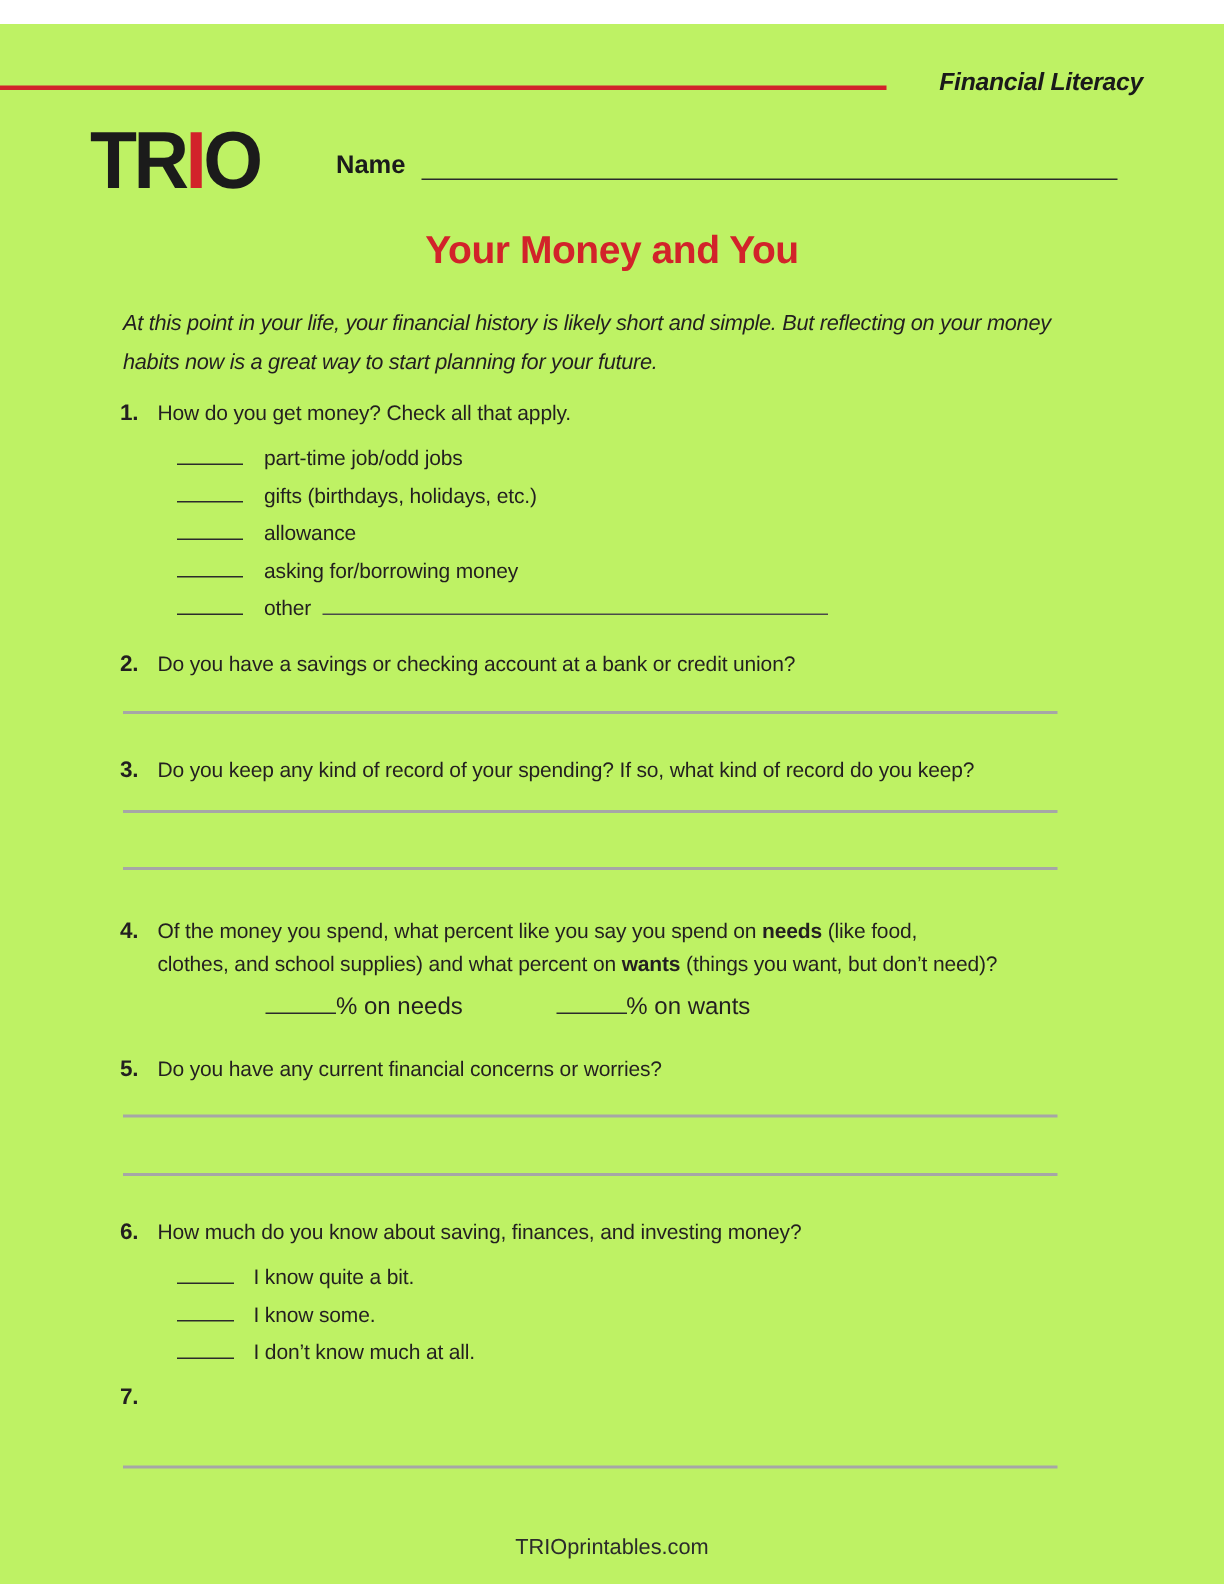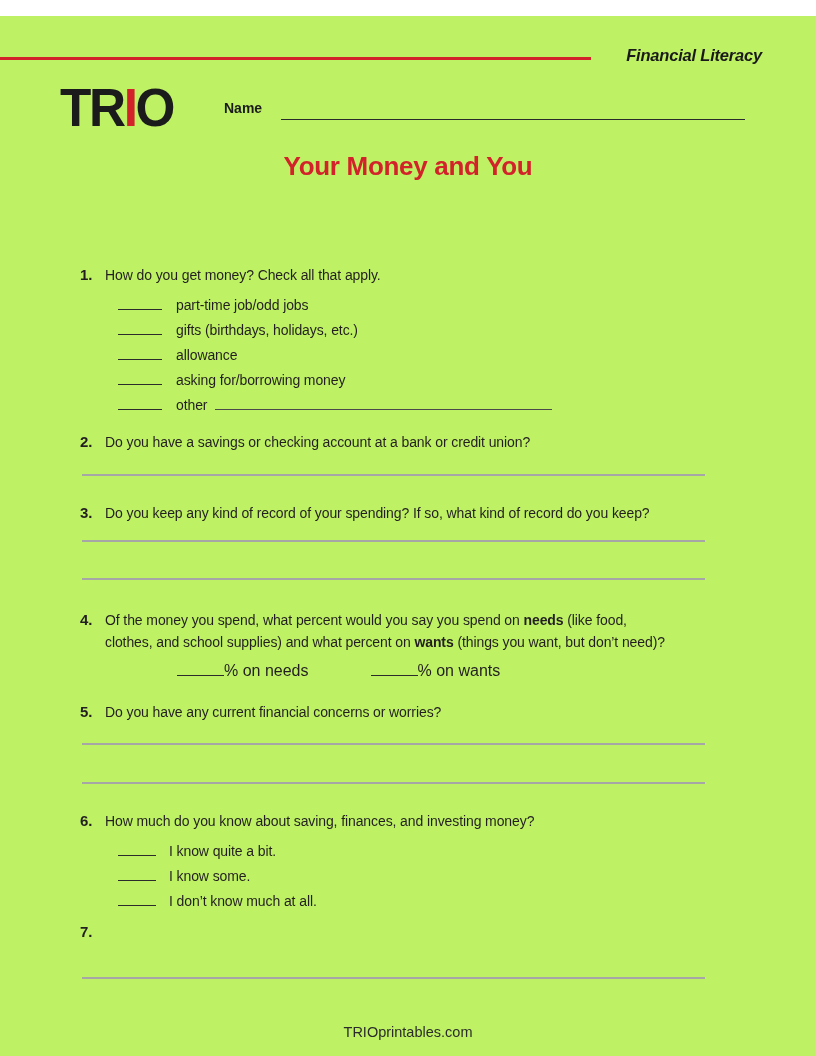--- a/index.html
+++ b/index.html
@@ -39,21 +39,21 @@
     letter-spacing: -2.5px;
     line-height: 1;
     color: #1b1b1b;
     transform: scaleX(0.95);
     transform-origin: left top;
     white-space: nowrap;
   }
   .logo .red { color: #d2232a; }
   .name-label {
     top: 84px; left: 224px;
-    font-size: 14px;
+    font-size: 17px;
     font-weight: bold;
     color: #1b1b1b;
   }
   .name-line {
     top: 103px; left: 281px;
     width: 464px;
     border-top: 1.6px solid #2a2a2a;
   }
 
   
@@ -150,20 +150,24 @@
 
   <div class="abs header-rule"></div>
   <div class="abs category">Financial Literacy</div>
 
   <div class="abs logo"><span>TR</span><span class="red">I</span><span>O</span></div>
   <div class="abs name-label">Name</div>
   <div class="abs name-line"></div>
 
   <h1 class="abs title">Your Money and You</h1>
 
+  <div class="abs intro">
+    <div>At this point in your life, your financial history is likely short and simple. But reflecting on your money</div>
+    <div>habits now is a great way to start planning for your future.</div>
+  </div>
 
   <div class="abs q q1">
     <div class="qrow">
       <span class="qnum">1.</span>
       <span class="qtext">How do you get money? Check all that apply.</span>
     </div>
     <div class="opts">
       <div class="opt"><span class="blank b44"></span><span>part-time job/odd jobs</span></div>
       <div class="opt"><span class="blank b44"></span><span>gifts (birthdays, holidays, etc.)</span></div>
       <div class="opt"><span class="blank b44"></span><span>allowance</span></div>
@@ -186,21 +190,21 @@
       <span class="qtext">Do you keep any kind of record of your spending? If so, what kind of record do you keep?</span>
     </div>
   </div>
   <div class="abs ans ans2"></div>
   <div class="abs ans ans3"></div>
 
   <div class="abs q q4">
     <div class="qrow">
       <span class="qnum">4.</span>
       <span class="qtext">
-        <span>Of the money you spend, what percent would you say you spend on </span><span class="bold-inline">needs</span><span> (like food,</span><br>
+        <span>Of the money you spend, what percent like you say you spend on </span><span class="bold-inline">needs</span><span> (like food,</span><br>
         <span>clothes, and school supplies) and what percent on </span><span class="bold-inline">wants</span><span> (things you want, but don’t need)?</span>
       </span>
     </div>
   </div>
   <div class="abs q4-blanks">
     <span class="blank b47"></span><span>% on needs</span><span class="blank b47 gap"></span><span>% on wants</span>
   </div>
 
   <div class="abs q q5">
     <div class="qrow">

